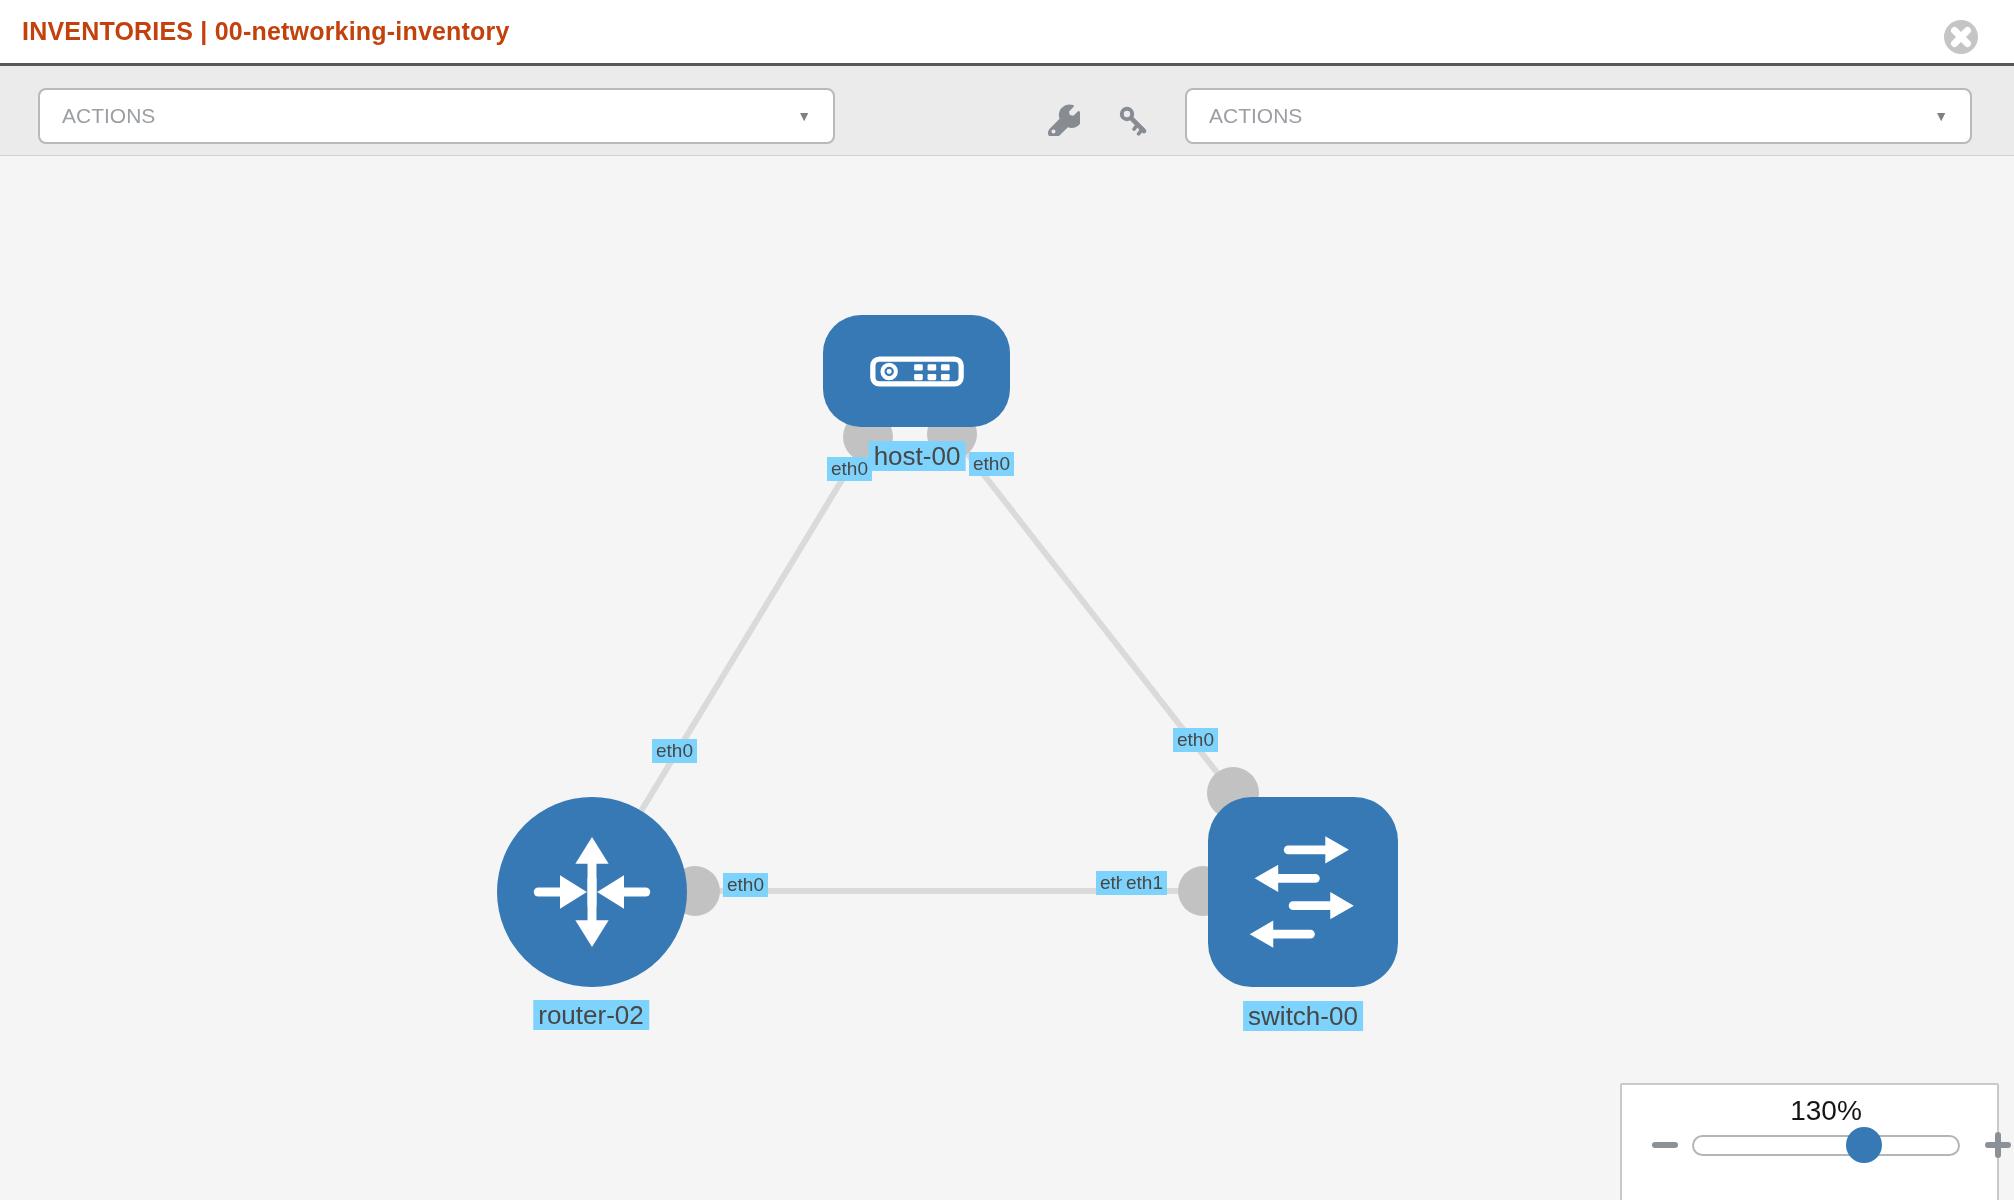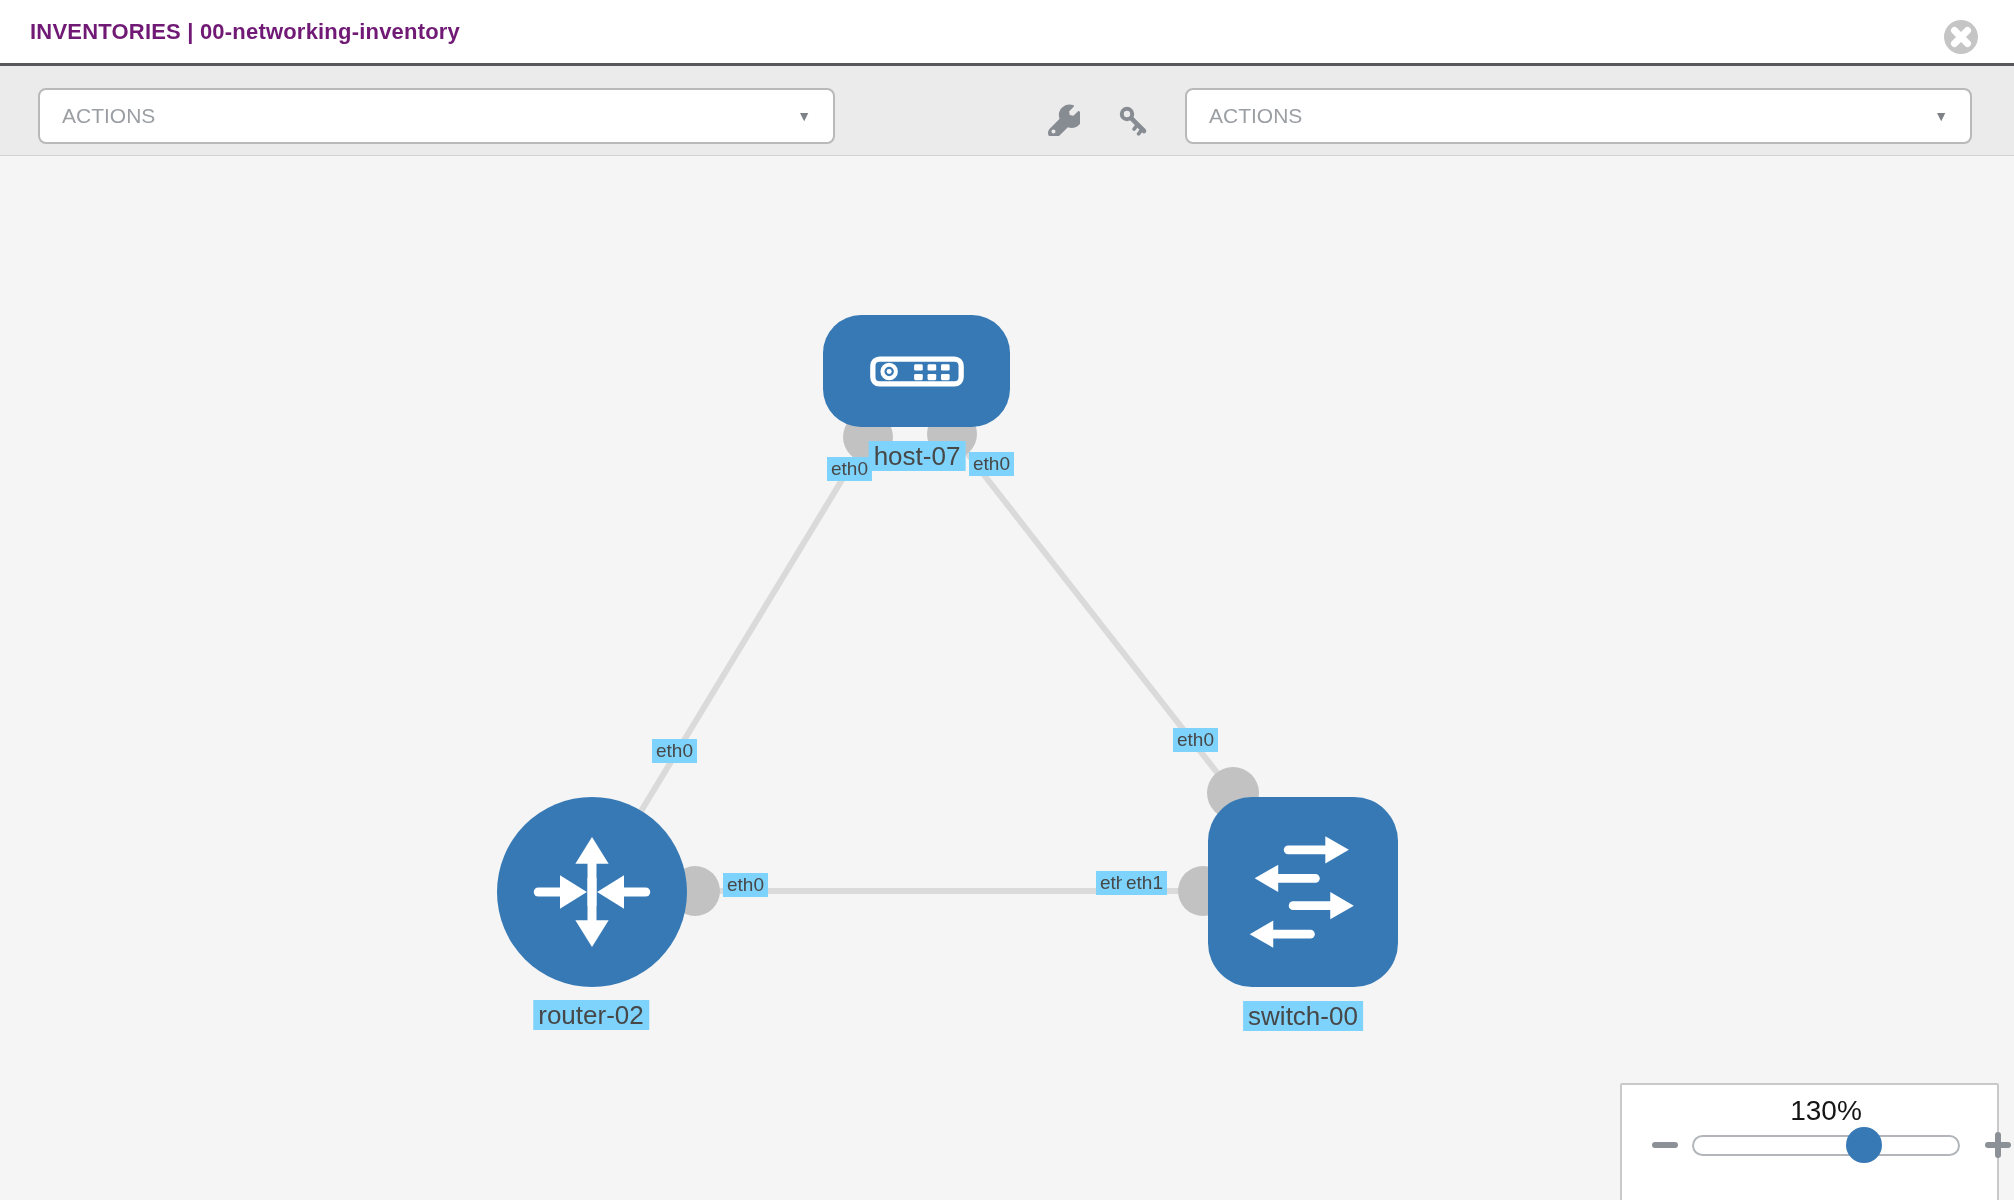--- a/index.html
+++ b/index.html
@@ -2,22 +2,22 @@
 <html><head>
 <meta charset="utf-8">
 <style>
   * { margin:0; padding:0; box-sizing:border-box; }
   html,body { width:2014px; height:1200px; overflow:hidden;
               font-family:"Liberation Sans", sans-serif; background:#f5f5f5; }
   .app { position:relative; width:2014px; height:1200px; background:#f5f5f5; }
 
   
   .header { position:absolute; left:0; top:0; width:2014px; height:63px; background:#ffffff; }
-  .header h1 { position:absolute; left:30px; top:0; line-height:63px;
-               font-size:22px; font-weight:bold; color:#701a75; letter-spacing:0.2px; }
+  .header h1 { position:absolute; left:22px; top:0; line-height:63px;
+               font-size:25px; font-weight:bold; color:#c2410c; letter-spacing:0.2px; }
   .close-btn { position:absolute; left:1943px; top:19px; width:36px; height:36px;
                border:none; background:transparent; cursor:pointer; }
 
   
   .toolbar { position:absolute; left:0; top:63px; width:2014px; height:93px;
              background:#ebebeb; border-top:3px solid #56585b; border-bottom:1px solid #d2d2d2; }
   .dd { position:absolute; top:22px; height:56px; background:#ffffff;
         border:2px solid #b9b9b9; border-radius:8px; cursor:pointer;padding-left:39px; }
   .dd .dd-label { position:absolute; left:22px; top:0; line-height:52px;
                   font-size:21px; color:#9b9fa3; }
@@ -164,21 +164,21 @@
         </g>
         <g fill="#ffffff">
           <polygon points="87,16 68,5 68,27"></polygon>
           <polygon points="11,39 30,28 30,50"></polygon>
           <polygon points="91,61 72,50 72,72"></polygon>
           <polygon points="7,84 26,73 26,95"></polygon>
         </g>
       </svg>
     </div>
 
-    <div class="lbl name" style="left:917px; top:285px;">host-07</div>
+    <div class="lbl name" style="left:917px; top:285px;">host-00</div>
     <div class="lbl name" style="left:591px; top:844px;">router-02</div>
     <div class="lbl name" style="left:1303px; top:845px;">switch-00</div>
 
     <div class="lbl eth" style="left:827px;  top:301px;">eth0</div>
     <div class="lbl eth" style="left:969px;  top:296px;">eth0</div>
     <div class="lbl eth" style="left:652px;  top:583px;">eth0</div>
     <div class="lbl eth" style="left:1173px; top:572px;">eth0</div>
     <div class="lbl eth" style="left:723px;  top:717px;">eth0</div>
     <div class="lbl eth" style="left:1096px; top:715px;">eth0</div>
     <div class="lbl eth front" style="left:1122px; top:715px;text-align:center;">eth1</div>

